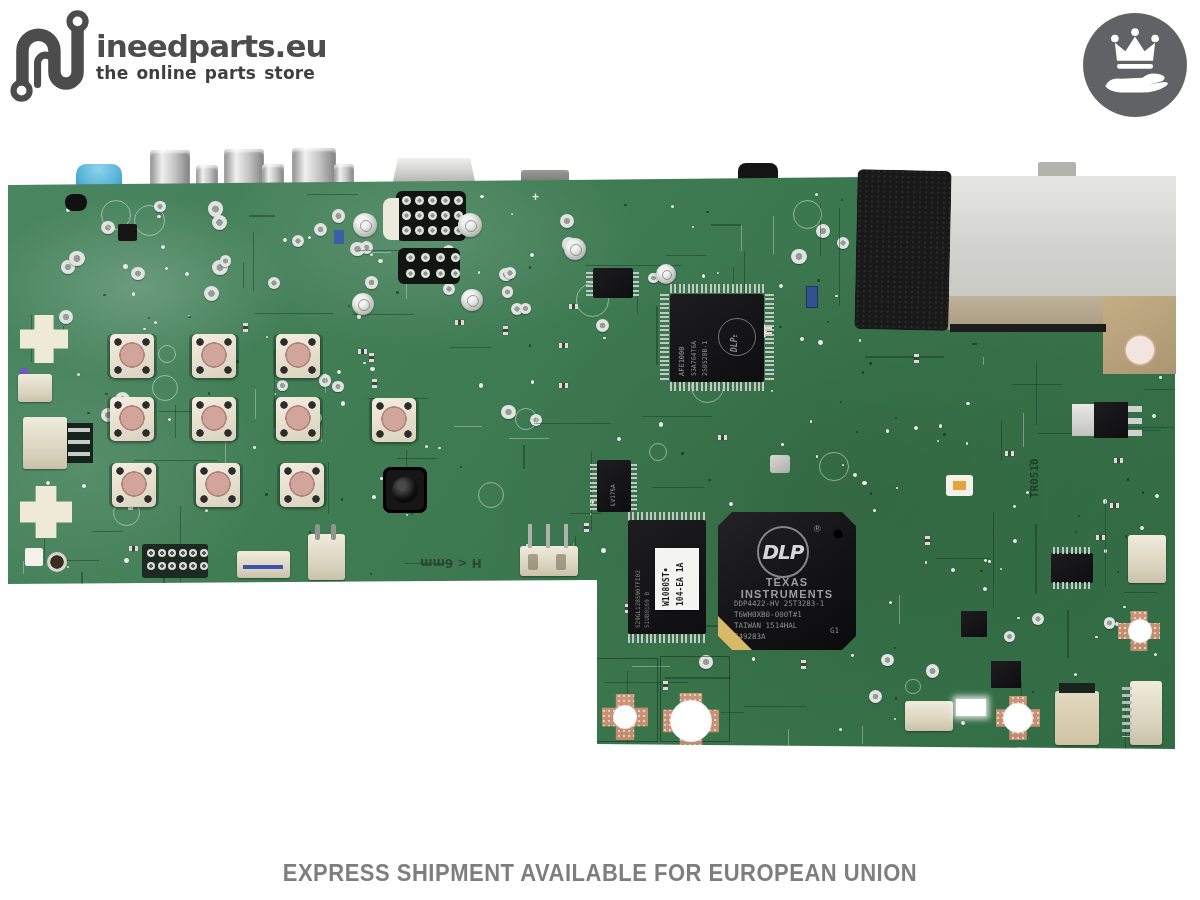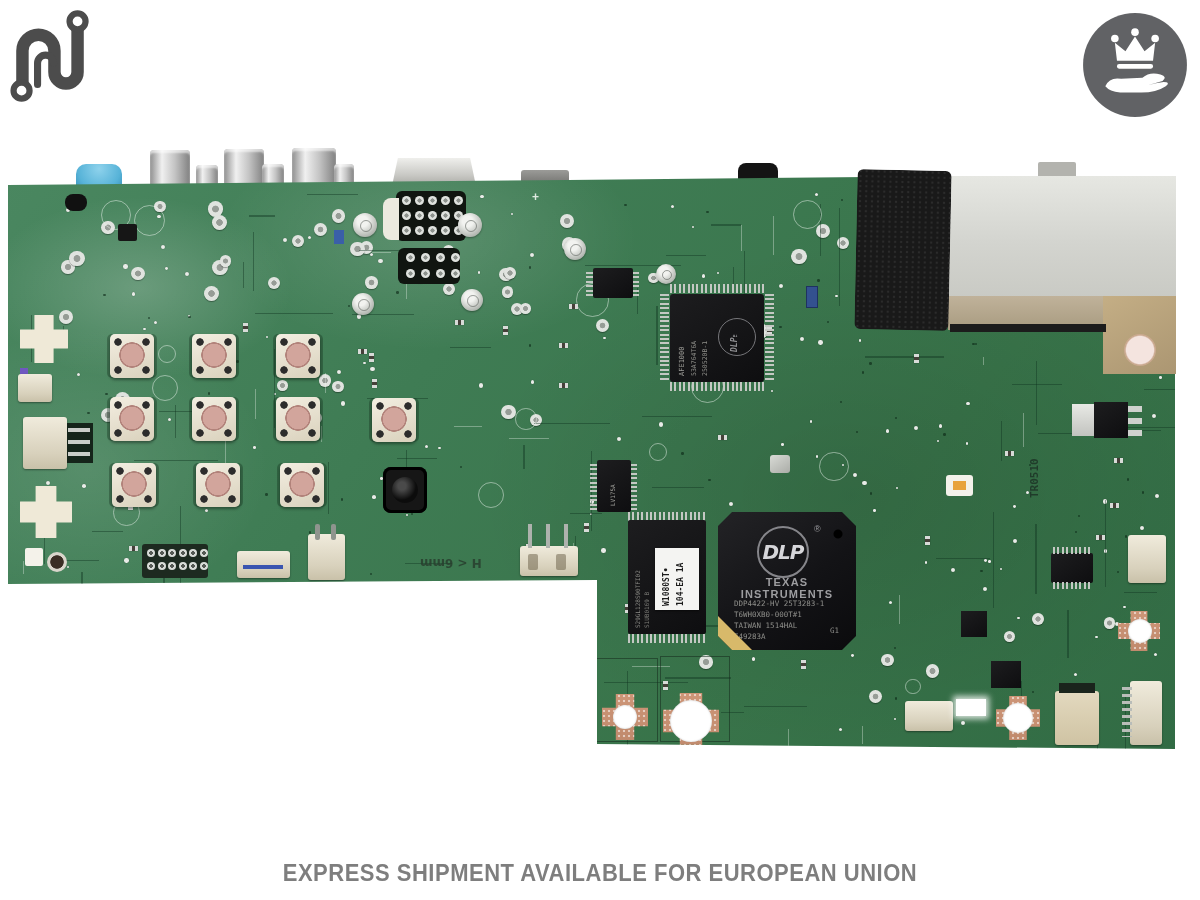--- a/index.html
+++ b/index.html
@@ -78,20 +78,24 @@
 
 <div class="stage">
 
   <div class="logo">
     <svg width="80" height="96" viewBox="0 0 90 104">
       <path d="M14 84 L14 46 A18 18 0 0 1 50 46 L50 70 A13 13 0 0 0 76 70 L76 18" fill="none" stroke="#4c4c4c" stroke-width="14" stroke-linecap="round"></path>
       <path d="M31 84 L31 60 A9 9 0 0 1 49 60" fill="none" stroke="#4c4c4c" stroke-width="8" stroke-linecap="round"></path>
       <circle cx="76" cy="13" r="9" fill="#fff" stroke="#4c4c4c" stroke-width="7"></circle>
       <circle cx="13" cy="91" r="9" fill="#fff" stroke="#4c4c4c" stroke-width="7"></circle>
     </svg>
+    <div class="logo-text">
+      <span class="logo-title">ineedparts.eu</span>
+      <span class="logo-sub">the online parts store</span>
+    </div>
   </div>
 
   <svg class="badge" viewBox="0 0 100 100">
     <circle cx="50" cy="50" r="49" fill="#616265"></circle>
     <circle cx="31" cy="25" r="3.6" fill="#fff"></circle>
     <circle cx="50" cy="19" r="3.6" fill="#fff"></circle>
     <circle cx="69" cy="25" r="3.6" fill="#fff"></circle>
     <path d="M33 46 L31 29 L41 37 L50 23 L59 37 L69 29 L67 46 Z" fill="#fff"></path>
     <rect x="33" y="49" width="34" height="4.5" rx="2" fill="#fff"></rect>
     <path d="M22 70 Q26 61 37 63 L57 62 Q64 56 74 59 Q81 61 76 65 L62 69 Q70 67 77 66 Q84 66 79 70 Q70 76 56 76 L36 76 Q26 75 22 70 Z" fill="#fff"></path>

